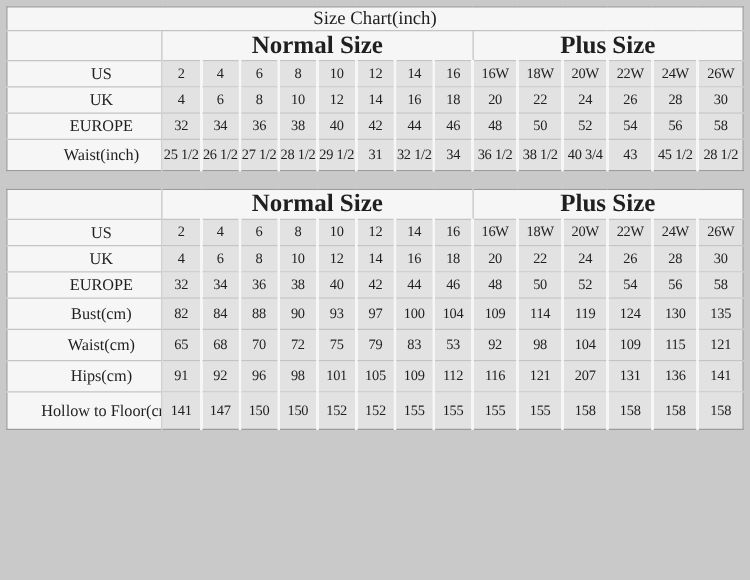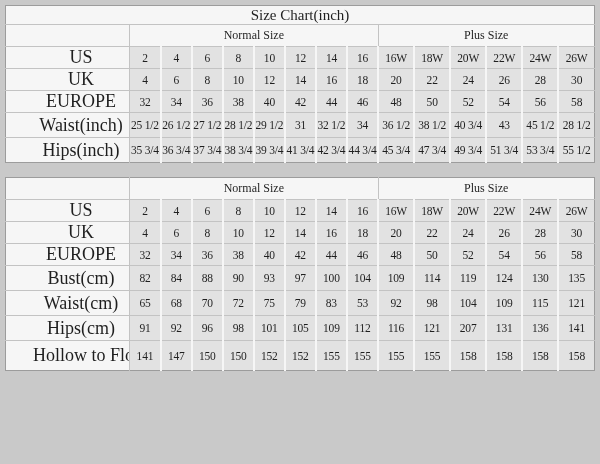--- a/index.html
+++ b/index.html
@@ -21,26 +21,26 @@
   col.c-n { width: 31px; }
   col.c-p { width: 36px; }
   .gap { height: 14px; }
   td { text-align: center; vertical-align: middle; overflow: hidden; white-space: nowrap; }
   td.title {
     height: 19px;
     font-size: 15px;
     border-bottom: 1px solid var(--border, #c3c3c3);
   }
   tr.hdr-row { height: 22px; }
-  td.hdr { font-size: 12px; }
+  td.hdr { font-size: 20px; font-weight: bold; }
   td.hdr-spacer { border-right: 1px solid var(--border, #c3c3c3); }
   td.hdr-normal { border-right: 1px solid var(--border, #c3c3c3); }
   tbody td { border-top: 1px solid var(--border, #c3c3c3); }
   td.label-cell {
-    font-size: 18px;
+    font-size: 13px;
     background: var(--table-background, #f6f6f6);
     border-right: 1px solid var(--border, #c3c3c3);
     padding-left: 27px;
   }
   td.val {
     background: var(--cell-background, #e2e2e2);
     font-size: 11.5px;
     letter-spacing: -0.2px;
   }
   td.val + td.val { border-left: 2px solid var(--table-background, #f6f6f6); }
@@ -142,37 +142,20 @@
         <td class="val">31</td>
         <td class="val">32 1/2</td>
         <td class="val">34</td>
         <td class="val plus-first">36 1/2</td>
         <td class="val">38 1/2</td>
         <td class="val">40 3/4</td>
         <td class="val">43</td>
         <td class="val">45 1/2</td>
         <td class="val">28 1/2</td>
       </tr>
-      <tr>
-        <td class="label-cell">Hips(inch)</td>
-        <td class="val">35 3/4</td>
-        <td class="val">36 3/4</td>
-        <td class="val">37 3/4</td>
-        <td class="val">38 3/4</td>
-        <td class="val">39 3/4</td>
-        <td class="val">41 3/4</td>
-        <td class="val">42 3/4</td>
-        <td class="val">44 3/4</td>
-        <td class="val plus-first">45 3/4</td>
-        <td class="val">47 3/4</td>
-        <td class="val">49 3/4</td>
-        <td class="val">51 3/4</td>
-        <td class="val">53 3/4</td>
-        <td class="val">55 1/2</td>
-      </tr>
     </tbody>
 </table>
 
 <div class="gap"></div>
 
 <table class="size-table">
   <colgroup>
     <col class="c-label">
     <col class="c-n">
       <col class="c-n">

